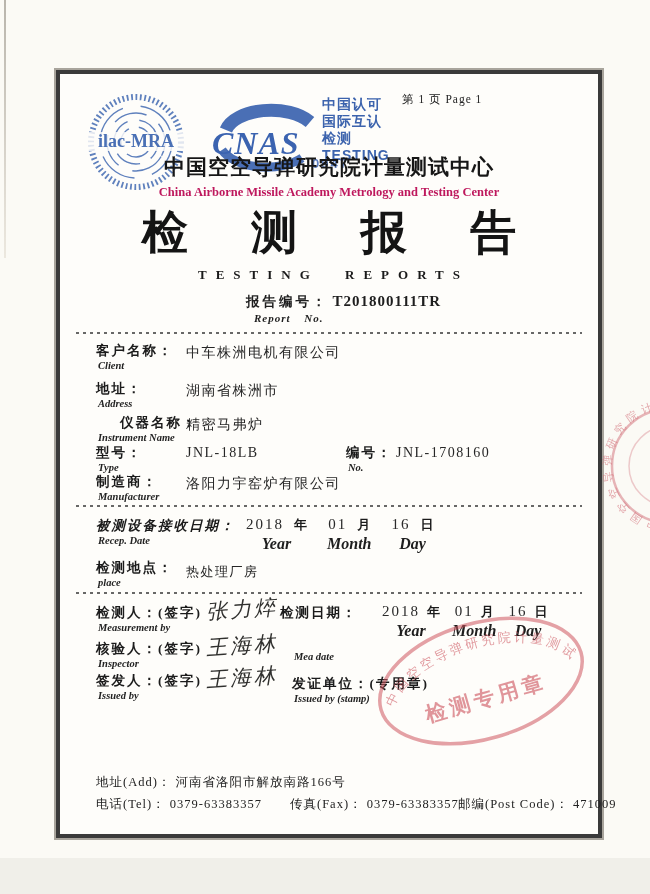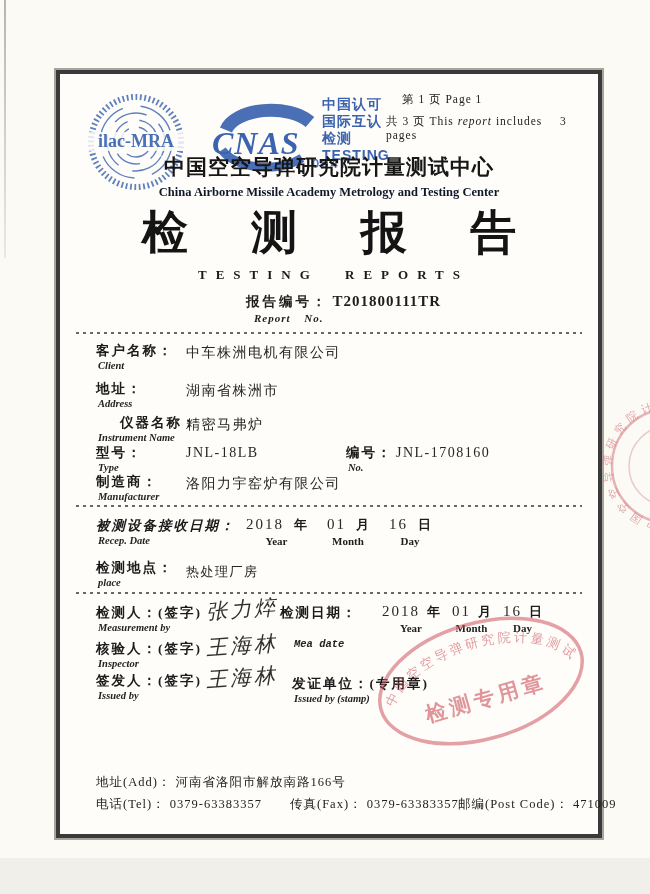--- a/index.html
+++ b/index.html
@@ -21,42 +21,42 @@
   .scan-bottom{position:absolute;left:0;top:858px;width:650px;height:36px;background:#f0efe9;}
 
   
   .acc-line{font-family:"Liberation Sans","DejaVu Sans",sans-serif;
     font-weight:bold;color:#3c63ad;font-size:14px;line-height:17px;letter-spacing:1px;}
   .pageinfo{font-size:11.5px;letter-spacing:1px;color:#222;}
   .pageinfo .it{font-style:italic;}
   .frag{font-family:"Liberation Sans",sans-serif;font-weight:bold;color:#4a71bb;font-size:13px;letter-spacing:2px;opacity:.9;}
 
   .org-zh{left:0;right:0;text-align:center;font-size:21px;font-weight:bold;letter-spacing:1px;color:#161616;white-space:nowrap;z-index:2;}
-  .org-en{left:0;right:0;text-align:center;font-size:12.5px;font-weight:bold;color:#0f172a;z-index:2;}
+  .org-en{left:0;right:0;text-align:center;font-size:12.5px;font-weight:bold;color:#be185d;z-index:2;}
 
   .main-title{left:0;right:0;text-align:center;font-size:46px;font-weight:bold;color:#141414;
     letter-spacing:26px;padding-left:26px;white-space:pre;}
   .sub-title{left:0;right:0;text-align:center;font-size:13px;font-weight:bold;color:#1a1a1a;
     letter-spacing:9px;word-spacing:14px;padding-left:9px;}
 
   .repno-zh{font-size:13.5px;font-weight:bold;letter-spacing:3px;}
   .repno-val{font-size:15px;font-weight:bold;letter-spacing:1px;}
   .repno-en{font-size:11px;font-style:italic;font-weight:bold;letter-spacing:1px;word-spacing:10px;}
 
   .dots{height:2px;background-image:repeating-linear-gradient(90deg,#4d4d4d 0 3px,transparent 3px 7px);opacity:.85;}
 
   .zh-label{font-size:13.5px;font-weight:bold;letter-spacing:2px;color:#1b1b1b;white-space:nowrap;}
   .en-label{font-size:10.5px;font-weight:bold;font-style:italic;color:#232323;white-space:nowrap;}
   .value{font-size:14px;letter-spacing:1.5px;color:#262626;white-space:nowrap;}
 
   .dgroup{display:inline-block;vertical-align:top;margin-right:16px;text-align:center;}
   .dtop{white-space:nowrap;}
   .dtop .num{font-size:15px;letter-spacing:2px;margin-right:10px;color:#2a2a2a;}
   .dtop .unit{font-size:13px;font-weight:bold;color:#1b1b1b;}
-  .dsub{font-size:11px;font-weight:bold;margin-top:1px;}
+  .dsub{font-size:16px;font-weight:bold;font-style:italic;margin-top:1px;}
 
   .sig{font-size:21px;color:#30302e;font-style:italic;letter-spacing:3px;transform:rotate(-4deg);transform-origin:left center;white-space:nowrap;}
 
   .stamp-wrap{z-index:6;pointer-events:none;}
   .footer-line{font-size:12.5px;letter-spacing:1px;white-space:nowrap;color:#222;}
 
   svg text{font-family:"Liberation Serif","DejaVu Serif",serif;}
 </style>
 </head>
 <body>
@@ -87,26 +87,20 @@
   </svg>
 
   <div class="abs" style="left:262px;top:22px;">
     <div class="acc-line">中国认可</div>
     <div class="acc-line">国际互认</div>
     <div class="acc-line">检测</div>
     <div class="acc-line">TESTING</div>
   </div>
 
   <div class="abs pageinfo" style="left:326px;top:18px;margin-left:16px;">第  1  页 Page  1</div>
-  <div class="abs pageinfo" style="left:326px;top:40px;">
-    <span>共  3  页 This</span>
-    <span class="it">report</span>
-    <span>includes</span>
-    <span style="margin-left:14px;">3  pages</span>
-  </div>
 
   <div class="abs frag" style="left:252px;top:82px;z-index:1;">0947</div>
 
   <div class="abs org-zh" style="top:79px;">中国空空导弹研究院计量测试中心</div>
   <div class="abs org-en" style="top:111px;">China Airborne Missile Academy Metrology and Testing Center</div>
 
   <div class="abs main-title" style="top:128px;text-align:center;">检 测 报 告</div>
   <div class="abs sub-title" style="top:193px;">TESTING REPORTS</div>
 
   <div class="abs" style="left:186px;top:218px;">
@@ -163,21 +157,21 @@
   <div class="abs en-label" style="left:38px;top:503px;">place</div>
   <div class="abs value" style="left:126px;top:489px;font-size:13px;">热处理厂房</div>
 
   <div class="abs dots" style="left:16px;right:16px;top:518px;"></div>
 
   <div class="abs zh-label" style="left:36px;top:530px;">检测人：(签字)</div>
   <div class="abs en-label" style="left:38px;top:548px;">Measurement by</div>
   <div class="abs sig" style="left:146px;top:524px;">张力焠</div>
 
   <div class="abs zh-label" style="left:220px;top:530px;">检测日期：</div>
-  <div class="abs en-label" style="left:234px;top:564px;font-family:Liberation Mono, monospace;">Mea date</div>
+  <div class="abs en-label" style="left:234px;top:577px;">Mea date</div>
   <div class="abs" style="left:322px;top:528px;">
     <span class="dgroup" style="margin-right:8px;">
       <span class="dtop"><span class="num" style="margin-right:7px;">2018</span><span class="unit">年</span></span>
       <div class="dsub">Year</div>
     </span>
     <span class="dgroup" style="margin-right:8px;">
       <span class="dtop"><span class="num" style="margin-right:7px;">01</span><span class="unit">月</span></span>
       <div class="dsub">Month</div>
     </span>
     <span class="dgroup" style="margin-right:0;">

